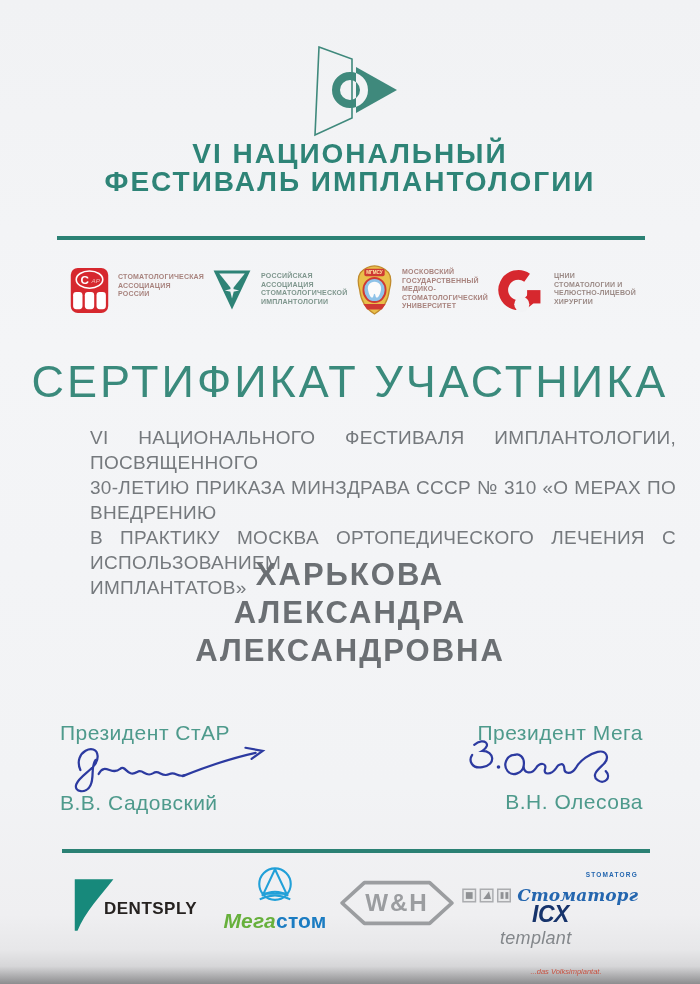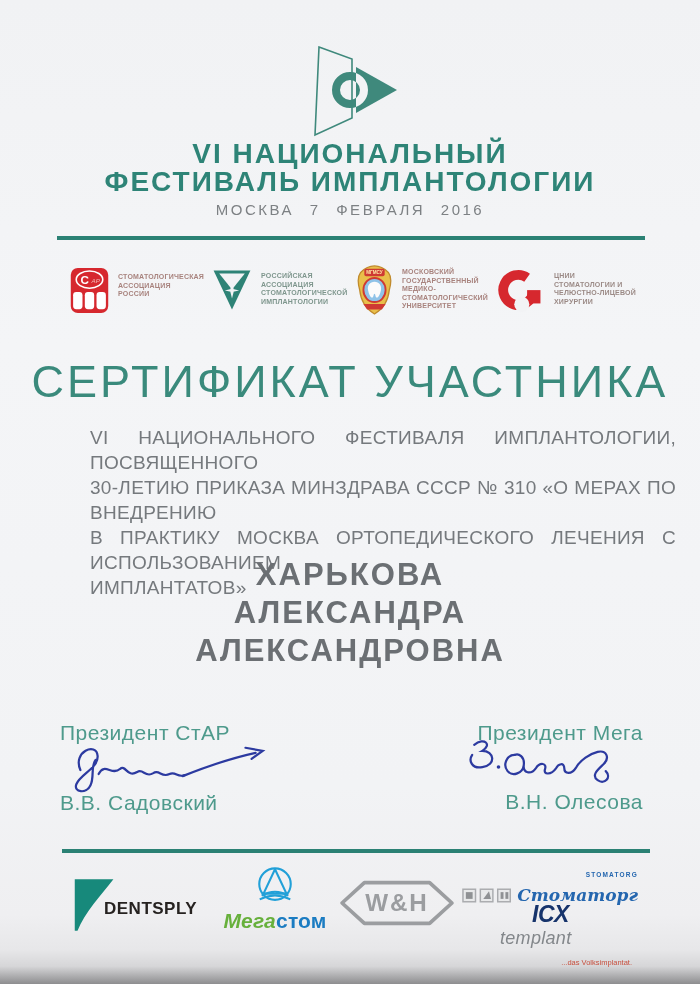--- a/index.html
+++ b/index.html
@@ -26,21 +26,21 @@
   
   .sig-role,.sig-name{font-size:21px;color:#4e9a8c;letter-spacing:0.5px;}
   
   .dentsply-text{font-size:17px;font-weight:bold;color:#262220;letter-spacing:0.5px;}
   .mega-text{font-size:21px;font-weight:bold;letter-spacing:0.2px;}
   .mega-g{color:#67b03c;font-style:italic;} .mega-b{color:#1b7cc2;}
   .stomatorg-caps{font-size:6.5px;color:#2466af;font-weight:bold;letter-spacing:1.2px;text-align:right;}
   .stomatorg-script{font-family:"DejaVu Serif",serif;font-style:italic;font-weight:bold;font-size:17px;color:#2466af;}
   .icx-bold{font-family:"Liberation Sans",sans-serif;font-style:italic;font-weight:bold;font-size:23px;color:#16336b;letter-spacing:-0.5px;margin-left:32px;}
   .icx-light{font-style:italic;font-size:18px;color:#83878b;letter-spacing:0.3px;}
-  .icx-tagline{font-size:7.5px;color:#c8503f;text-align:right;margin-top:9px;}
+  .icx-tagline{font-style:italic;font-size:7.5px;color:#c8503f;text-align:center;margin-top:18px;}
 </style>
 </head>
 <body>
 
 <div class="page">
 
   <svg class="abs" style="left:291px;top:42px;" width="112" height="98" viewBox="0 0 110 98">
     <defs>
         <clipPath id="triclip">
           <polygon points="64,25 64,71 105,48"></polygon>
@@ -49,21 +49,20 @@
     <polygon points="27,5 60,17 60,76 23,93" fill="none" stroke="#3f897c" stroke-width="1.6"></polygon>
     <circle cx="58" cy="48" r="14" fill="none" stroke="#3f897c" stroke-width="8"></circle>
     <polygon points="64,25 64,71 105,48" fill="#3f897c"></polygon>
     <circle cx="58" cy="48" r="14" fill="none" stroke="#f2f3f5" stroke-width="8" clip-path="url(#triclip)"></circle>
   </svg>
 
   <div class="abs fest-title">
     <div>VI НАЦИОНАЛЬНЫЙ</div>
     <div>ФЕСТИВАЛЬ ИМПЛАНТОЛОГИИ</div>
   </div>
-  <div class="abs fest-date">МОСКВА 7 ФЕВРАЛЯ 2016</div>
 
   <div class="abs divider" style="top:236px;"></div>
 
   <div class="abs org" style="left:70px;top:267px;">
     <svg width="39" height="47" viewBox="0 0 50 60">
       <rect x="1" y="1" width="48" height="58" rx="9" fill="#d6282e"></rect>
       <ellipse cx="25" cy="16" rx="17" ry="11" fill="none" stroke="#ffffff" stroke-width="2"></ellipse>
       <text x="19" y="22" font-size="15" font-weight="bold" fill="#ffffff" text-anchor="middle">С</text>
       <text x="33" y="20" font-size="8" font-style="italic" fill="#f3b8b6" text-anchor="middle">АР</text>
       <rect x="4" y="32" width="12" height="22" rx="4" fill="#ffffff"></rect>

